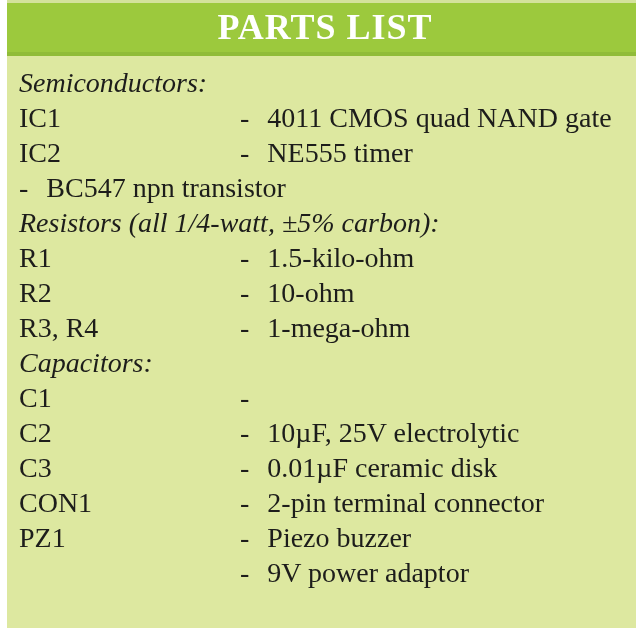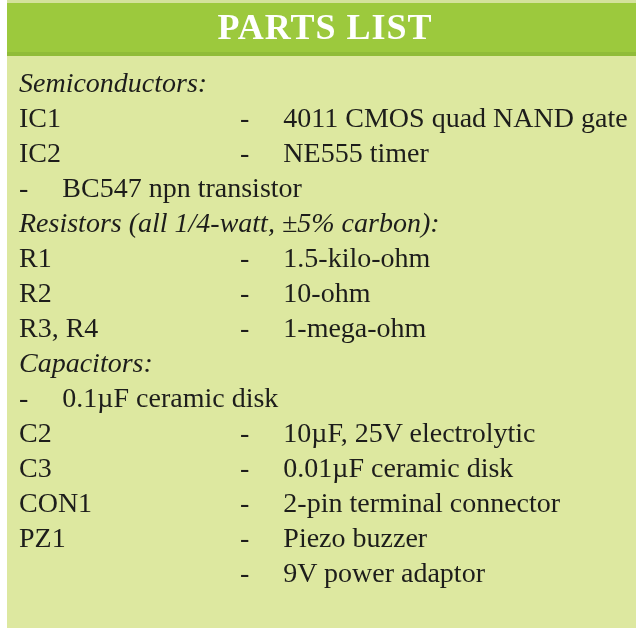--- a/index.html
+++ b/index.html
@@ -61,21 +61,20 @@
     display: inline-block;
     width: 213px;
     flex: 0 0 213px;
   }
   .part-dash {
     display: inline-block;
     margin-right: 10px;
   }
   .part-desc {
     display: inline-block;
-    margin-left: 16px;
   }
 </style>
 </head>
 <body>
 
 <div class="panel">
   <div class="top-strip"></div>
   <div class="header">
     <span class="title">PARTS LIST</span>
   </div>
@@ -106,22 +105,22 @@
         <span class="part-dash">-</span>
         <span class="part-desc">10-ohm</span>
       </div>
       <div class="part-row">
         <span class="part-label">R3, R4</span>
         <span class="part-dash">-</span>
         <span class="part-desc">1-mega-ohm</span>
       </div>
       <div class="section-heading">Capacitors:</div>
       <div class="part-row">
+        <span class="part-label">C1</span>
         <span class="part-dash">-</span>
-        <span class="part-desc">0.1µF ceramic disk</span>
       </div>
       <div class="part-row">
         <span class="part-label">C2</span>
         <span class="part-dash">-</span>
         <span class="part-desc">10µF, 25V electrolytic</span>
       </div>
       <div class="part-row">
         <span class="part-label">C3</span>
         <span class="part-dash">-</span>
         <span class="part-desc">0.01µF ceramic disk</span>

